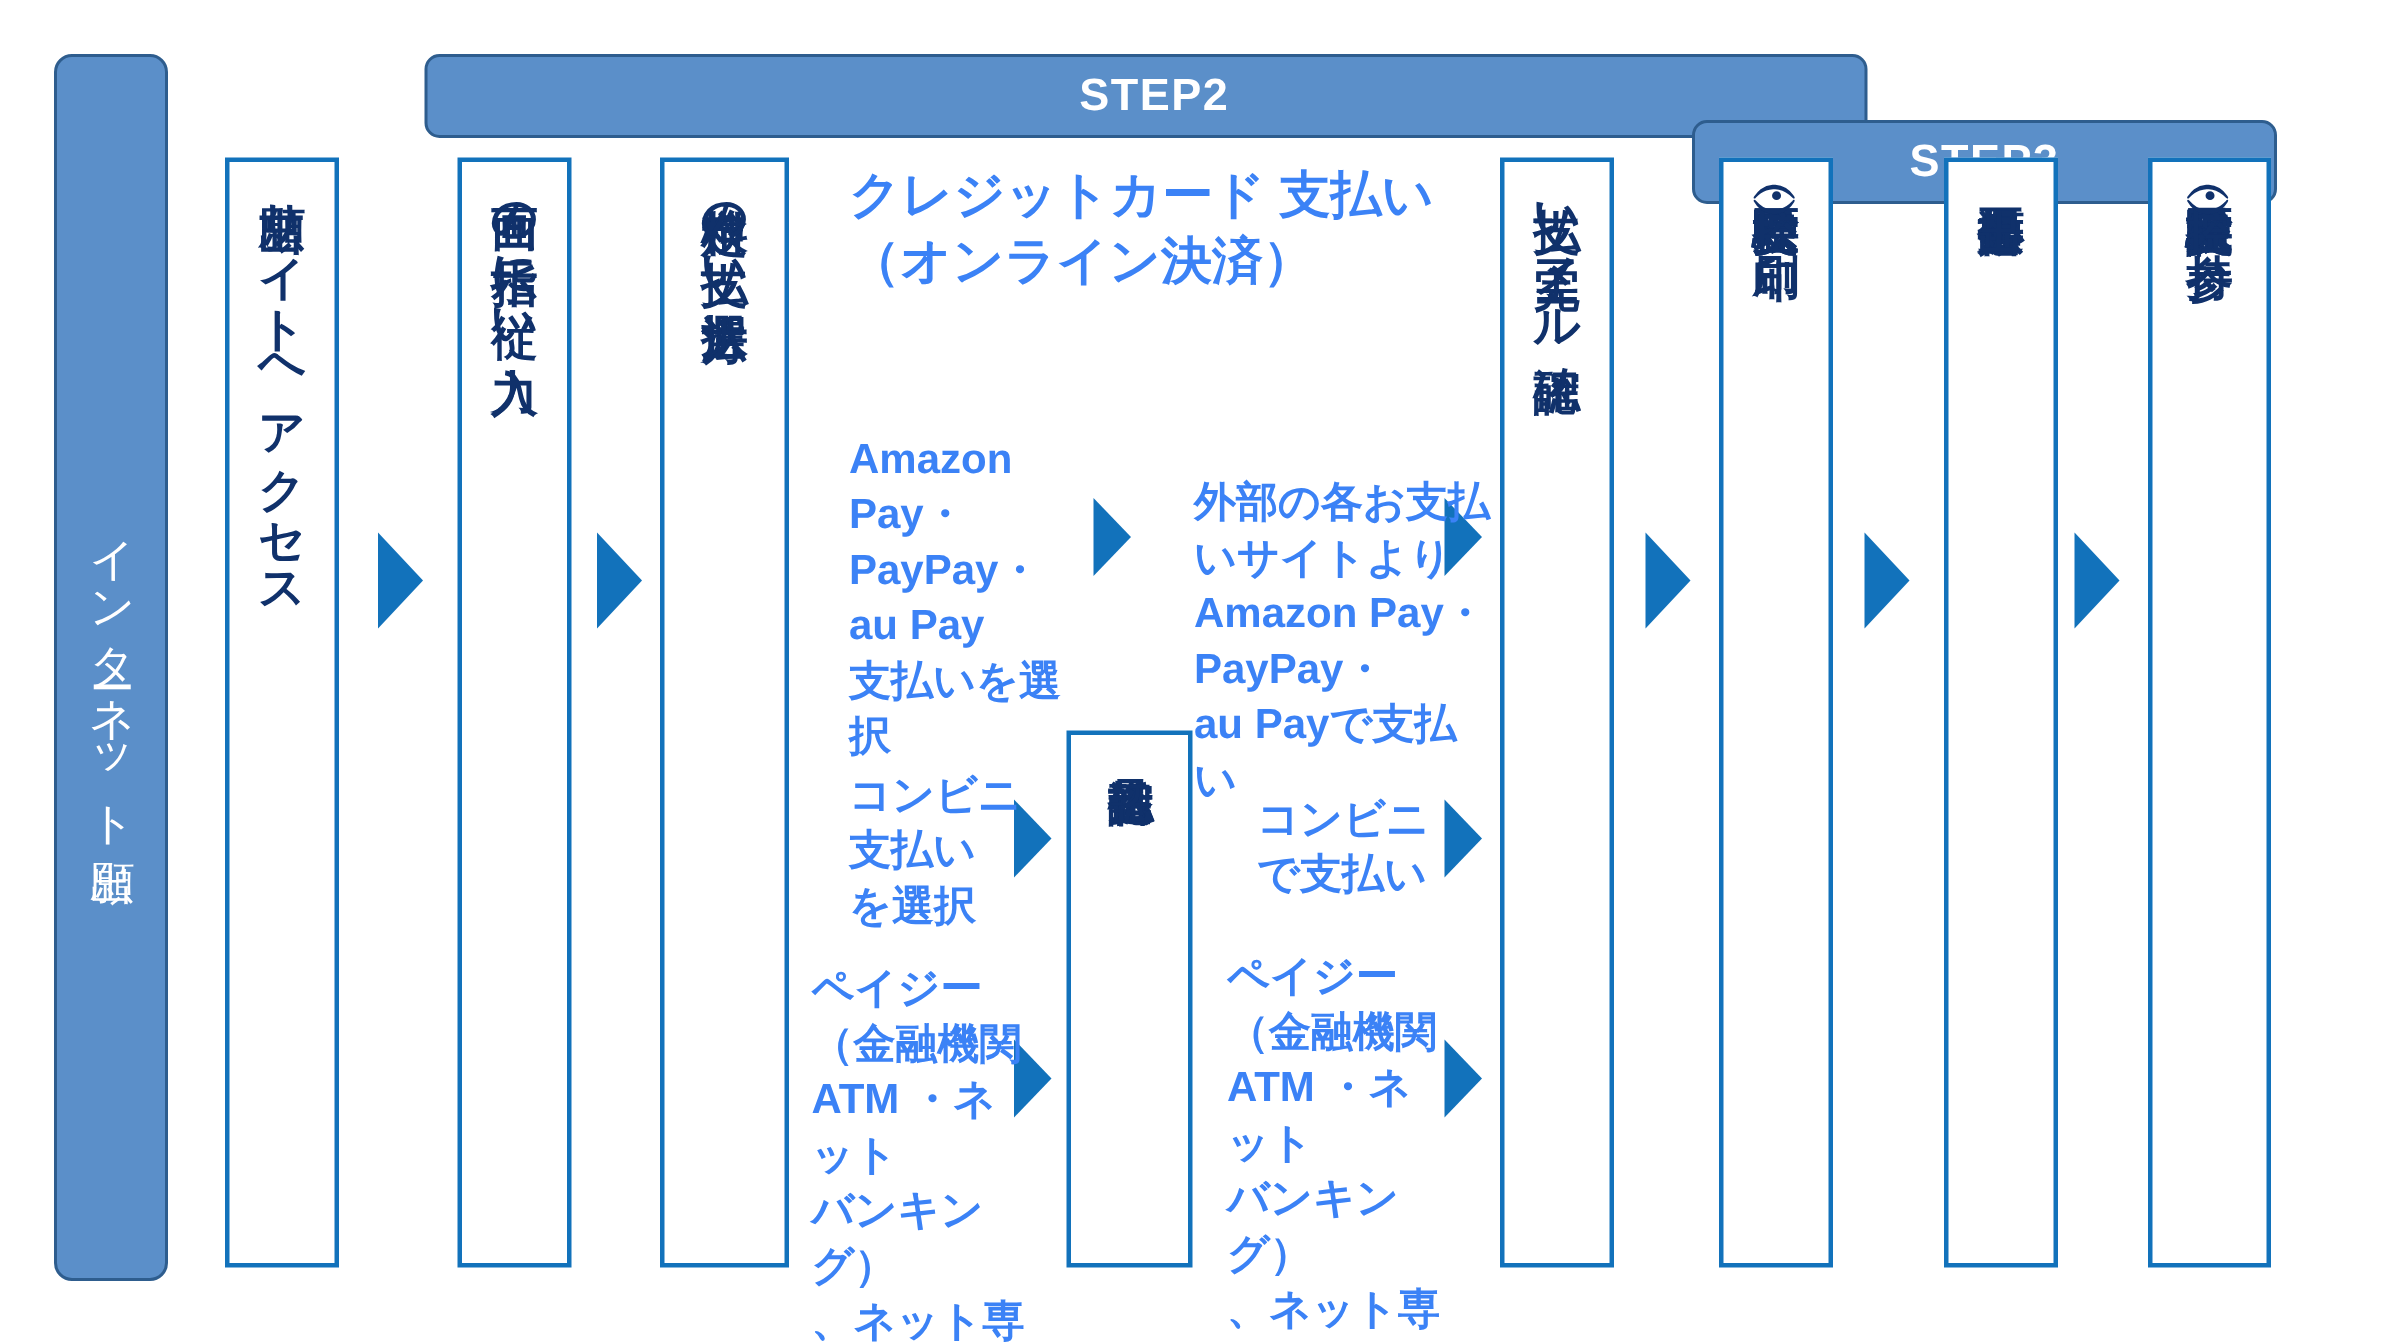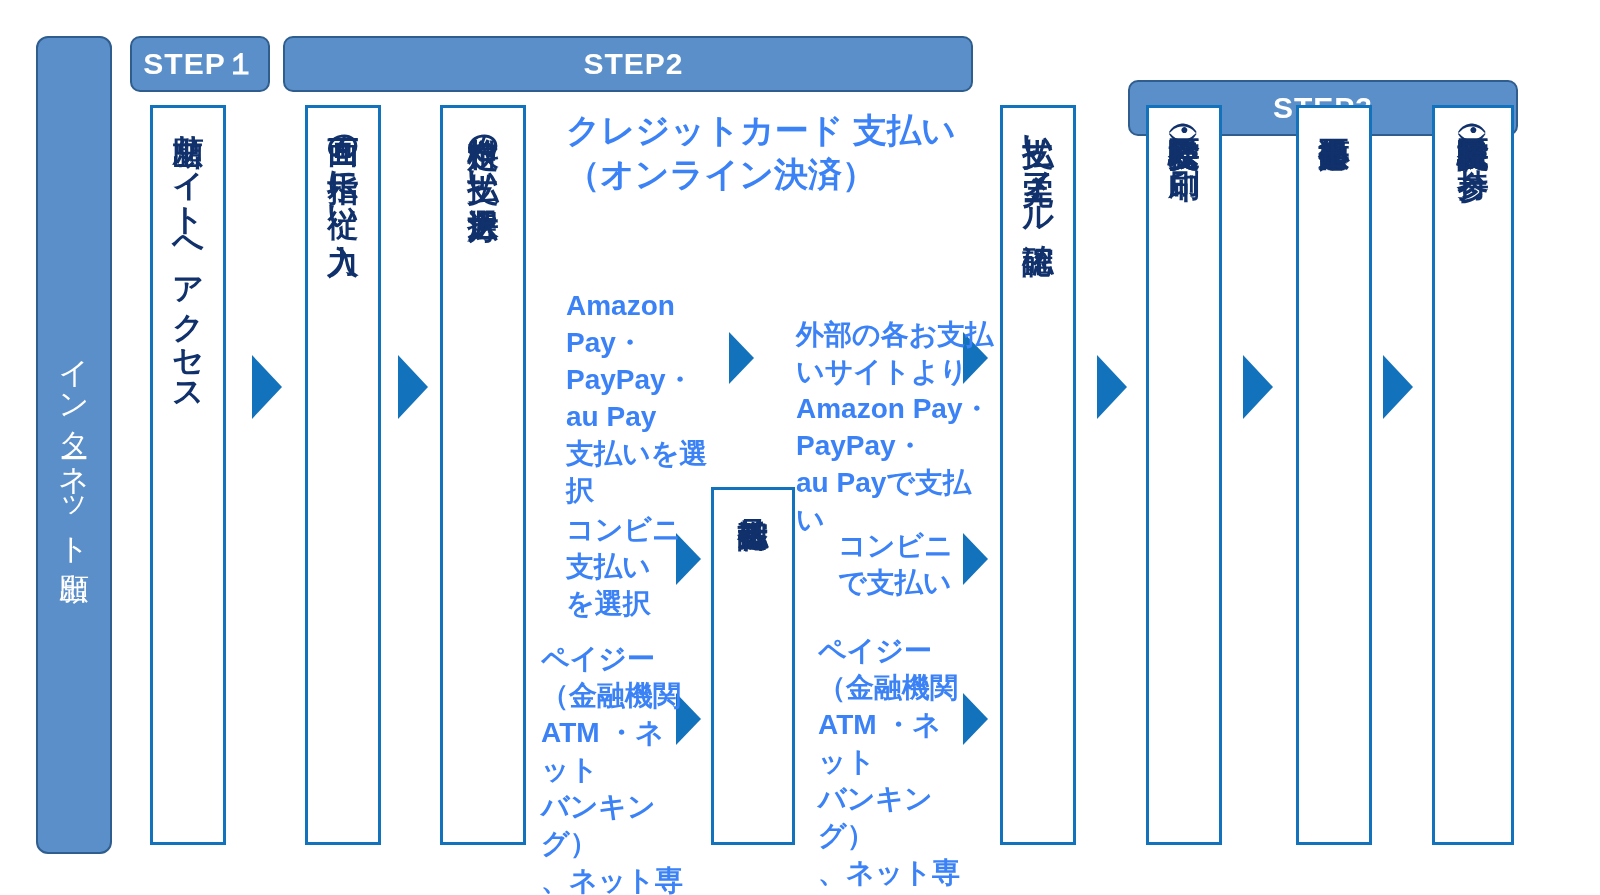--- a/index.html
+++ b/index.html
@@ -88,25 +88,22 @@
     font-size:34px;
     line-height:1.30;
   }
   .lab{font-size:28px;line-height:1.32;}
 </style>
 </head>
 <body>
 
 <div id="stage">
 
-  <div class="banner step" style="left:130px;top:36px;width:140px;">
-    <span>STEP１</span>
-  </div>
 
-  <div class="banner step" style="left:283px;top:36px;width:690px;padding-left:11px;">
+  <div class="banner step" style="left:283px;top:36px;width:962px;padding-left:11px;">
     <span>STEP2</span>
   </div>
 
   <div class="banner step" style="left:1128px;top:36px;width:390px;margin-top:44px;">
     <span>STEP3</span>
   </div>
 
   <div class="vbanner" style="left:36px;top:36px;width:76px;height:818px;">
     <span class="vtext">インターネット出願</span>
   </div>

